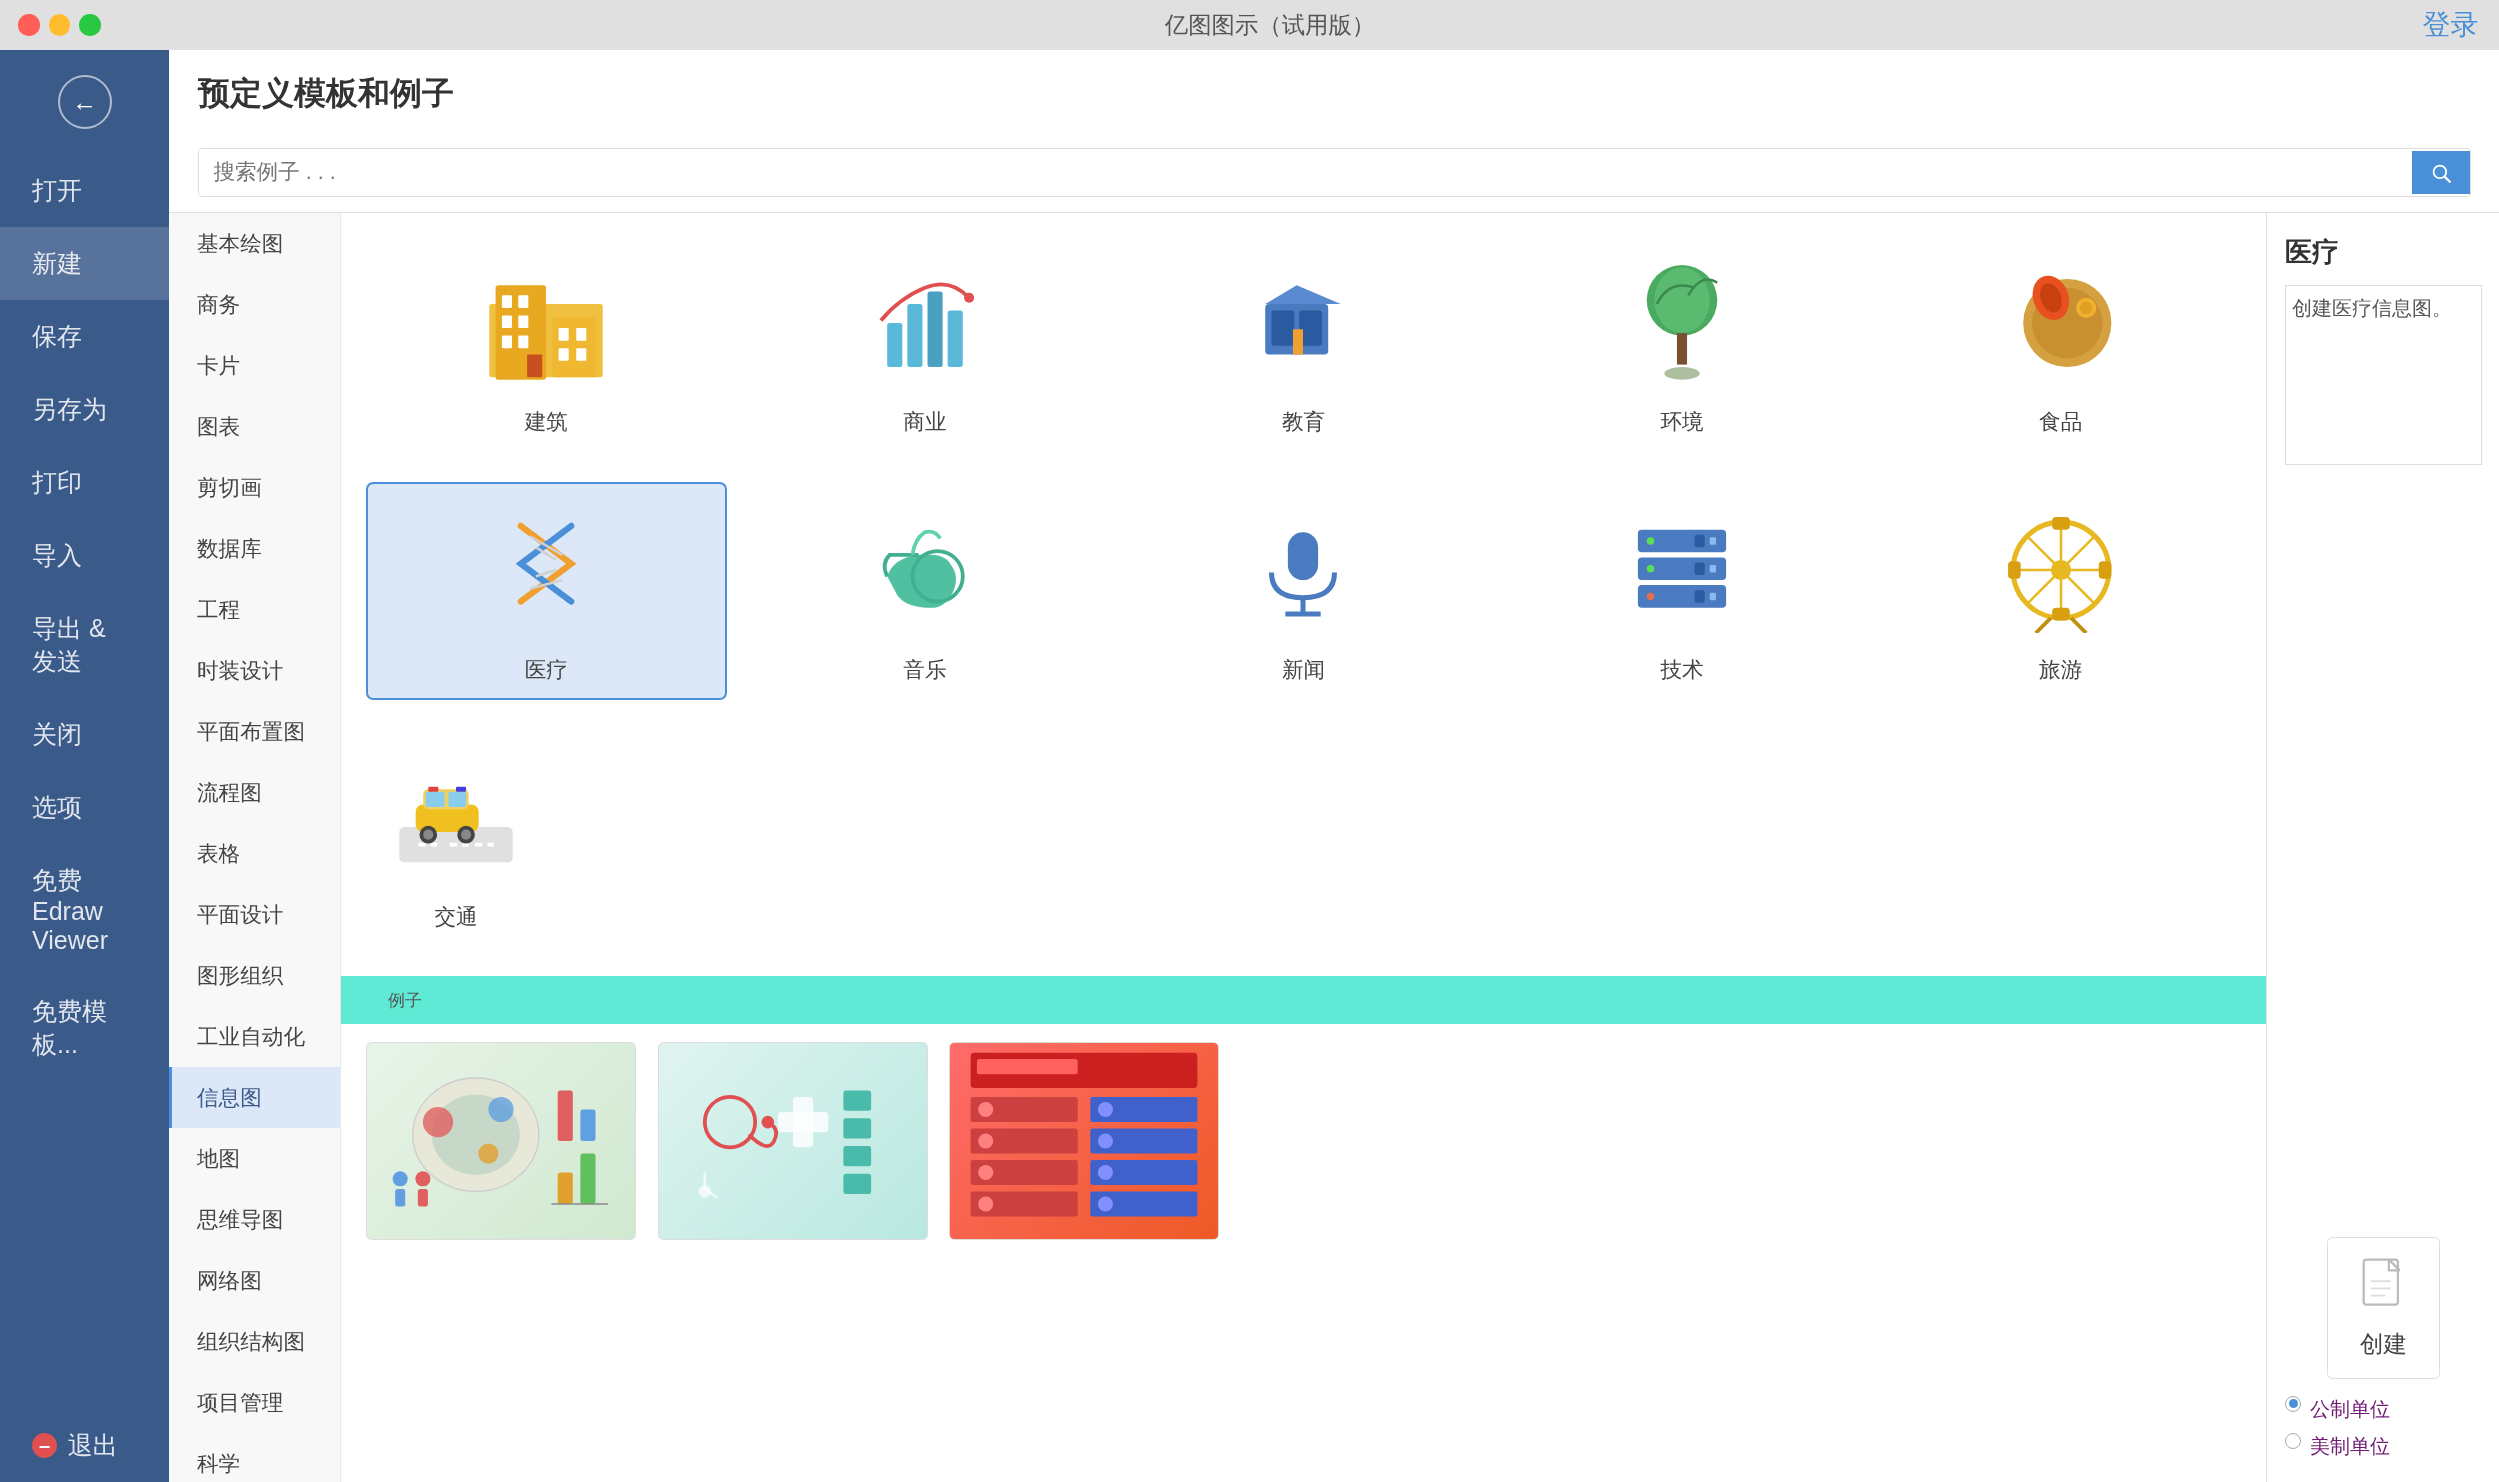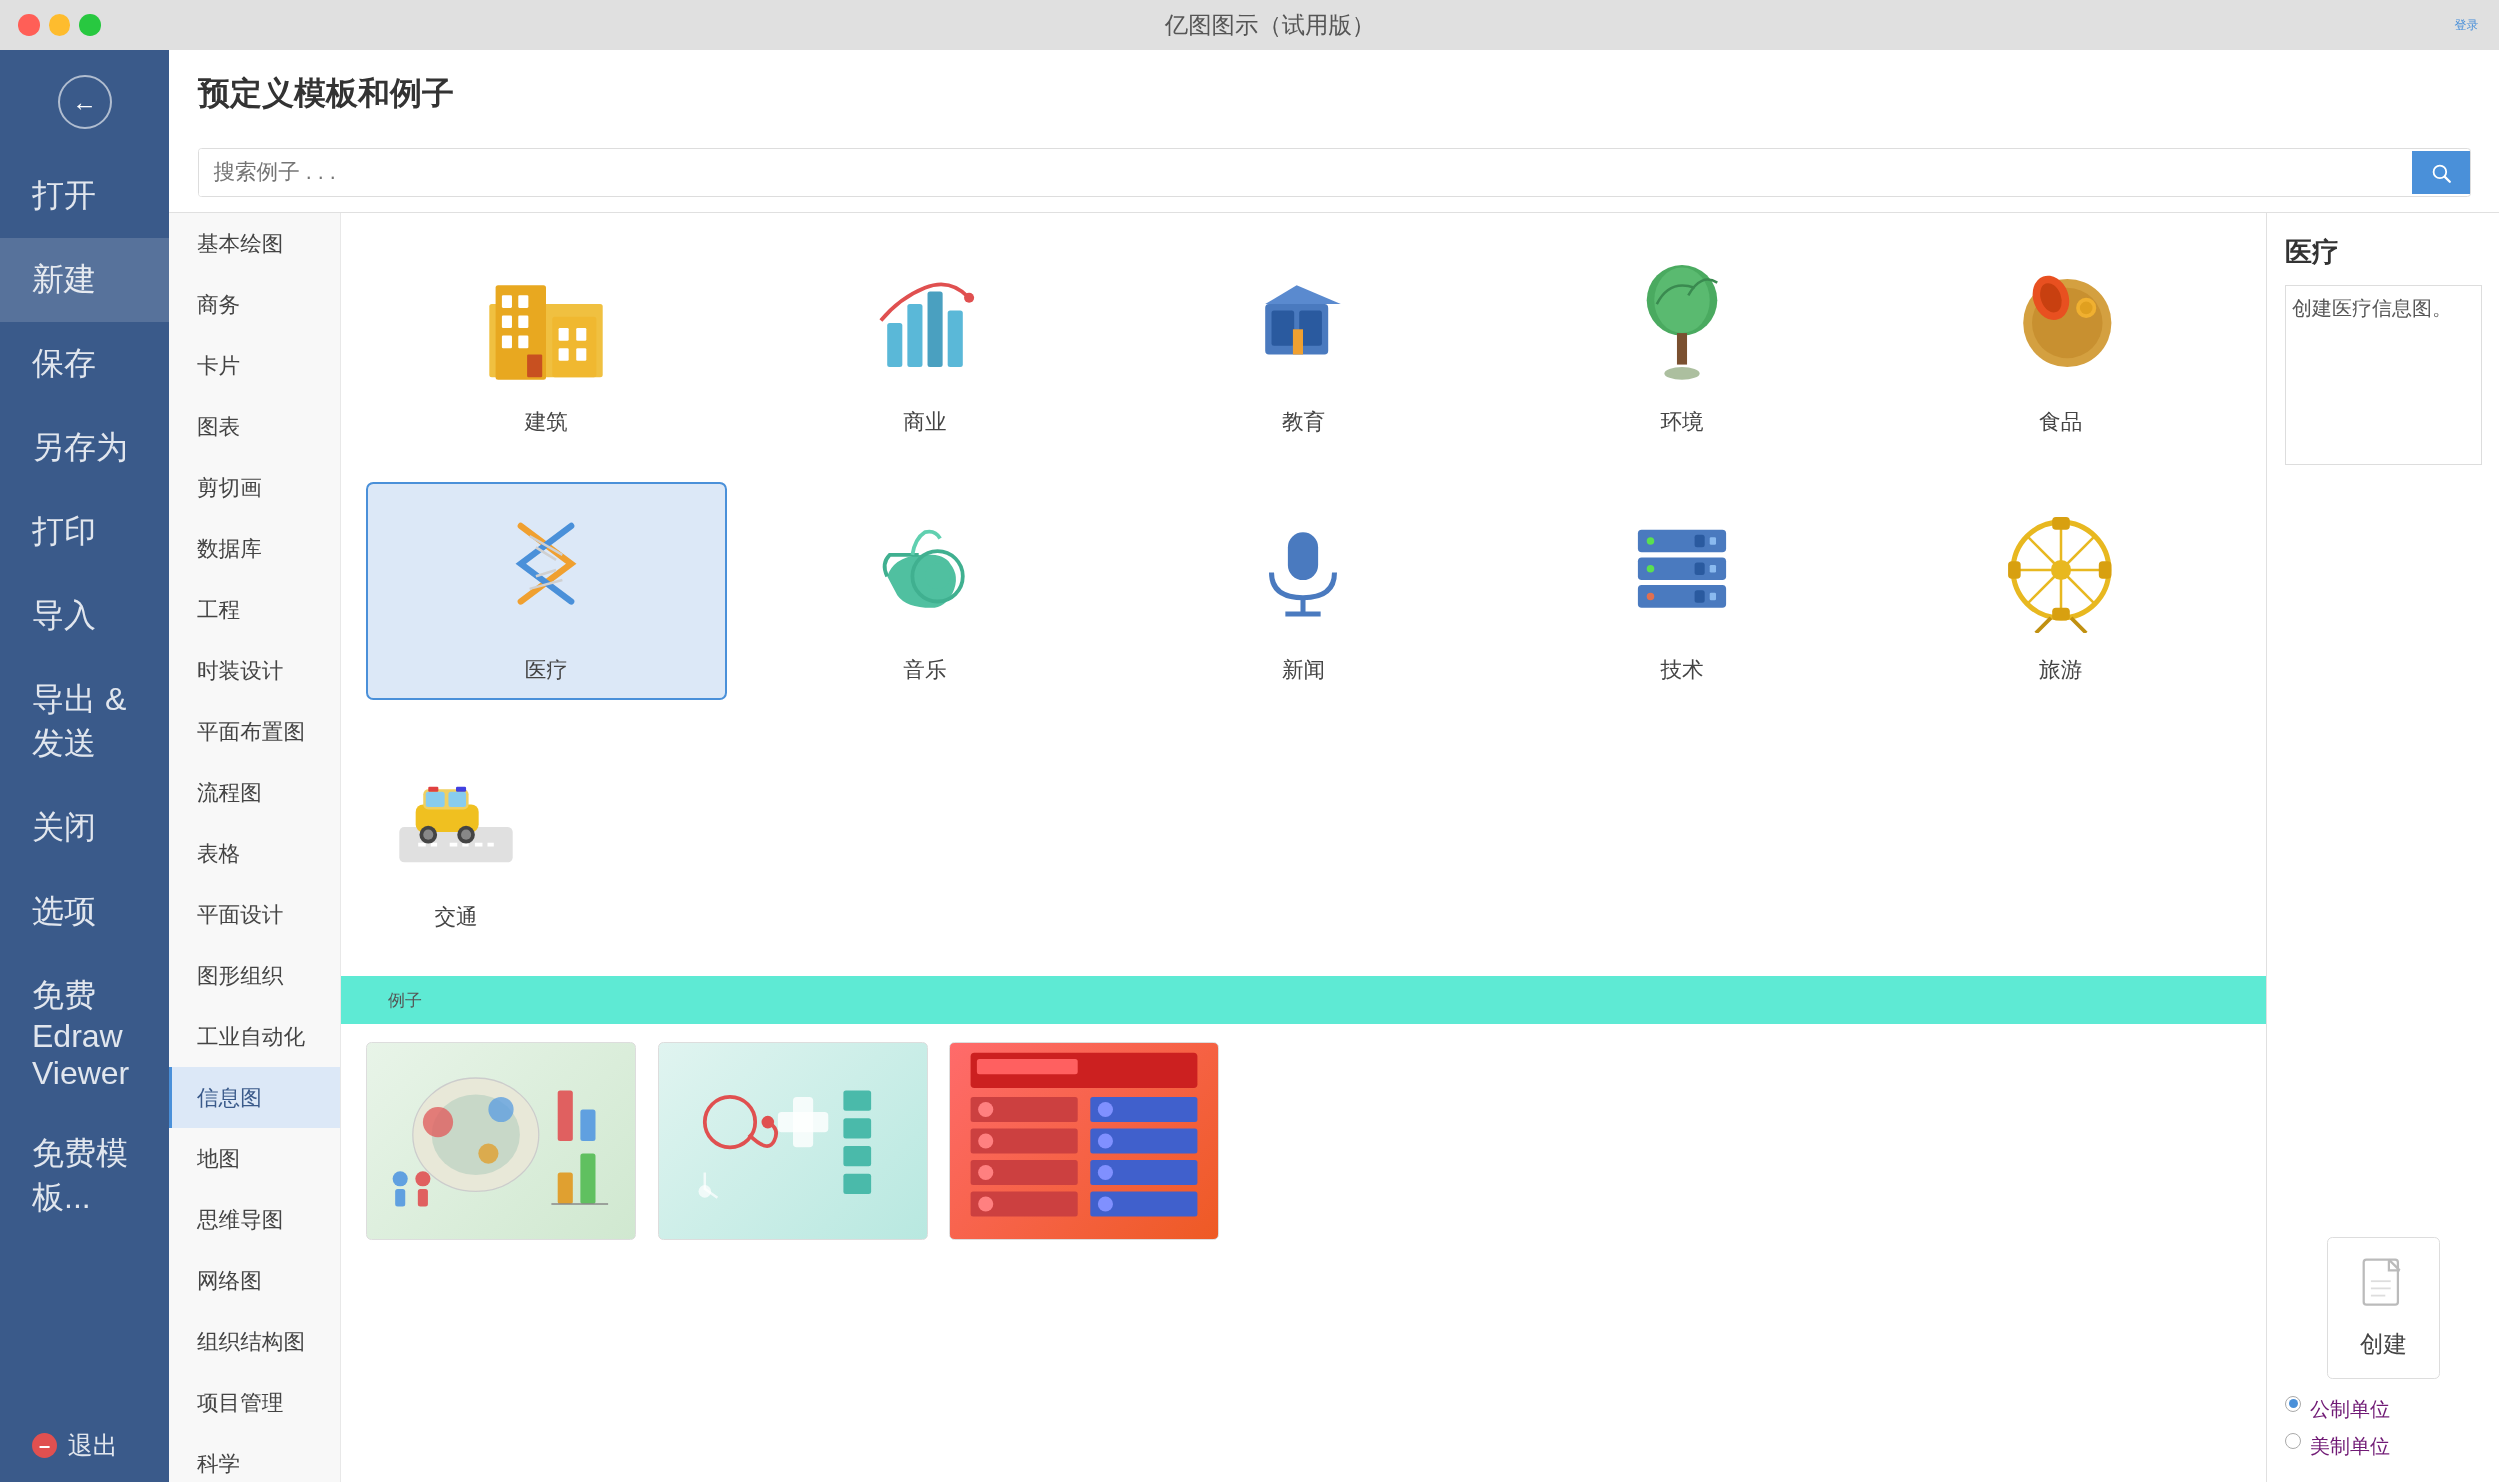--- a/index.html
+++ b/index.html
@@ -26,21 +26,21 @@
       width: 21.6px; height: 21.6px; border-radius: 50%; border: none; cursor: pointer;
     }
     .btn-close { background: #ff5f57; }
     .btn-min { background: #febc2e; }
     .btn-max { background: #28c840; }
     .titlebar-title { font-size: 23.4px; color: #555; }
     .titlebar-login {
       position: absolute;
       right: 21.6px;
       color: #4a90d9;
-      font-size: 12px;
+      font-size: 28px;
       cursor: pointer;
     }
 
     
     .main-layout {
       display: flex;
       flex: 1;
       overflow: hidden;
     }
 
@@ -68,21 +68,21 @@
       font-size: 25px;
     }
     .sidebar-menu {
       display: flex;
       flex-direction: column;
       flex: 1;
     }
     .sidebar-item {
       padding: 20px 32px;
       color: rgba(255,255,255,0.85);
-      font-size: 32px;
+      font-size: 25px;
       cursor: pointer;
       display: flex;
       align-items: center;
       gap: 10.8px;
     }
     .sidebar-item.active { background: rgba(255,255,255,0.15); }
     .sidebar-item-exit {
       display: flex;
       align-items: center;
       gap: 10.8px;

